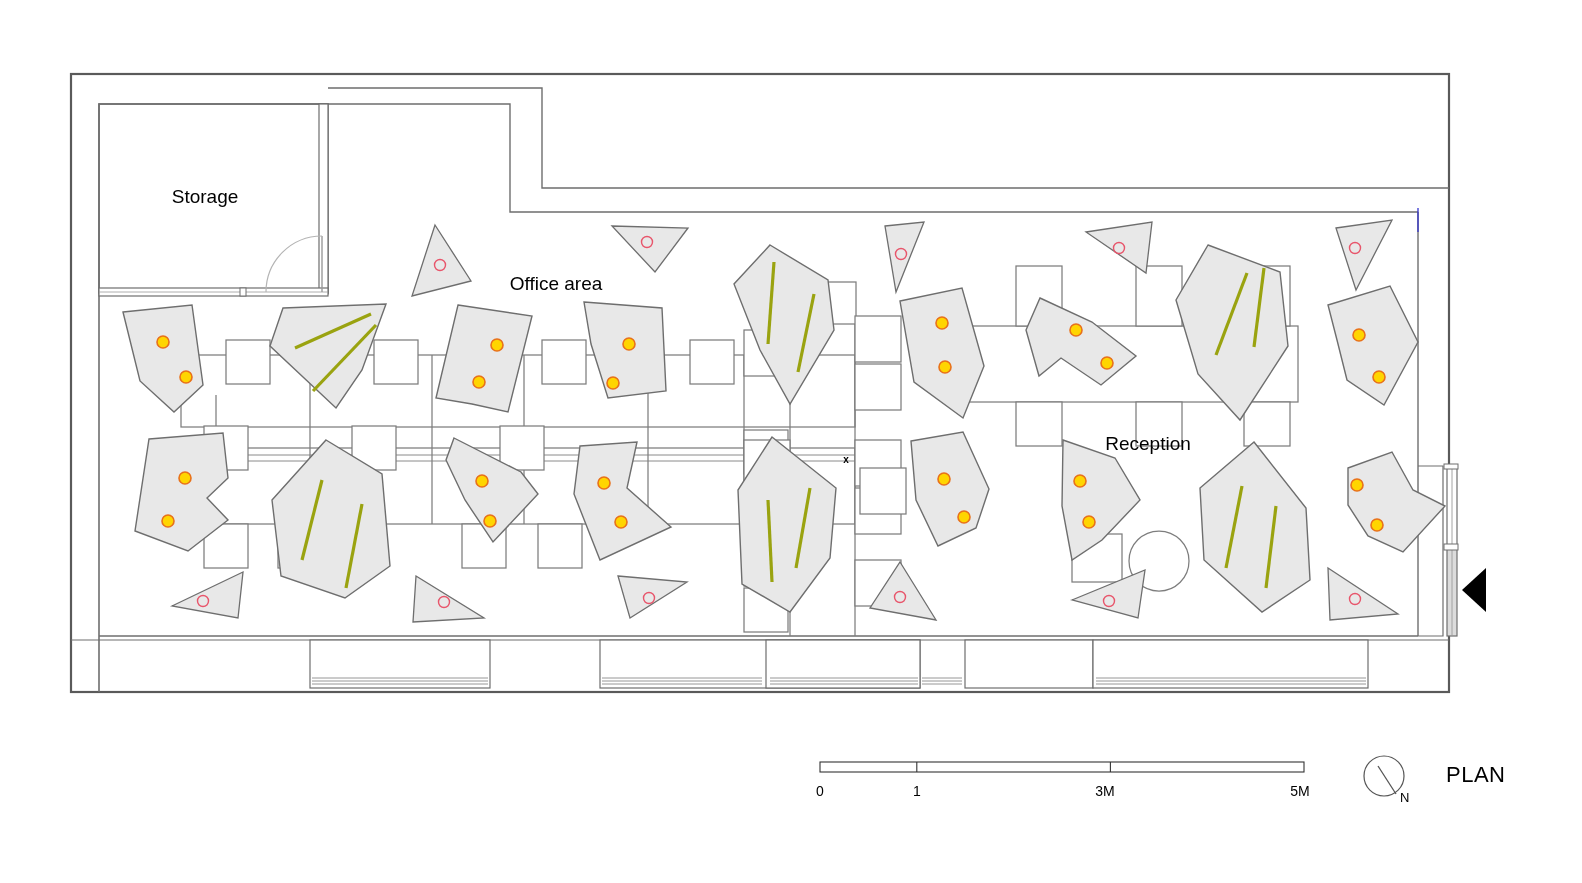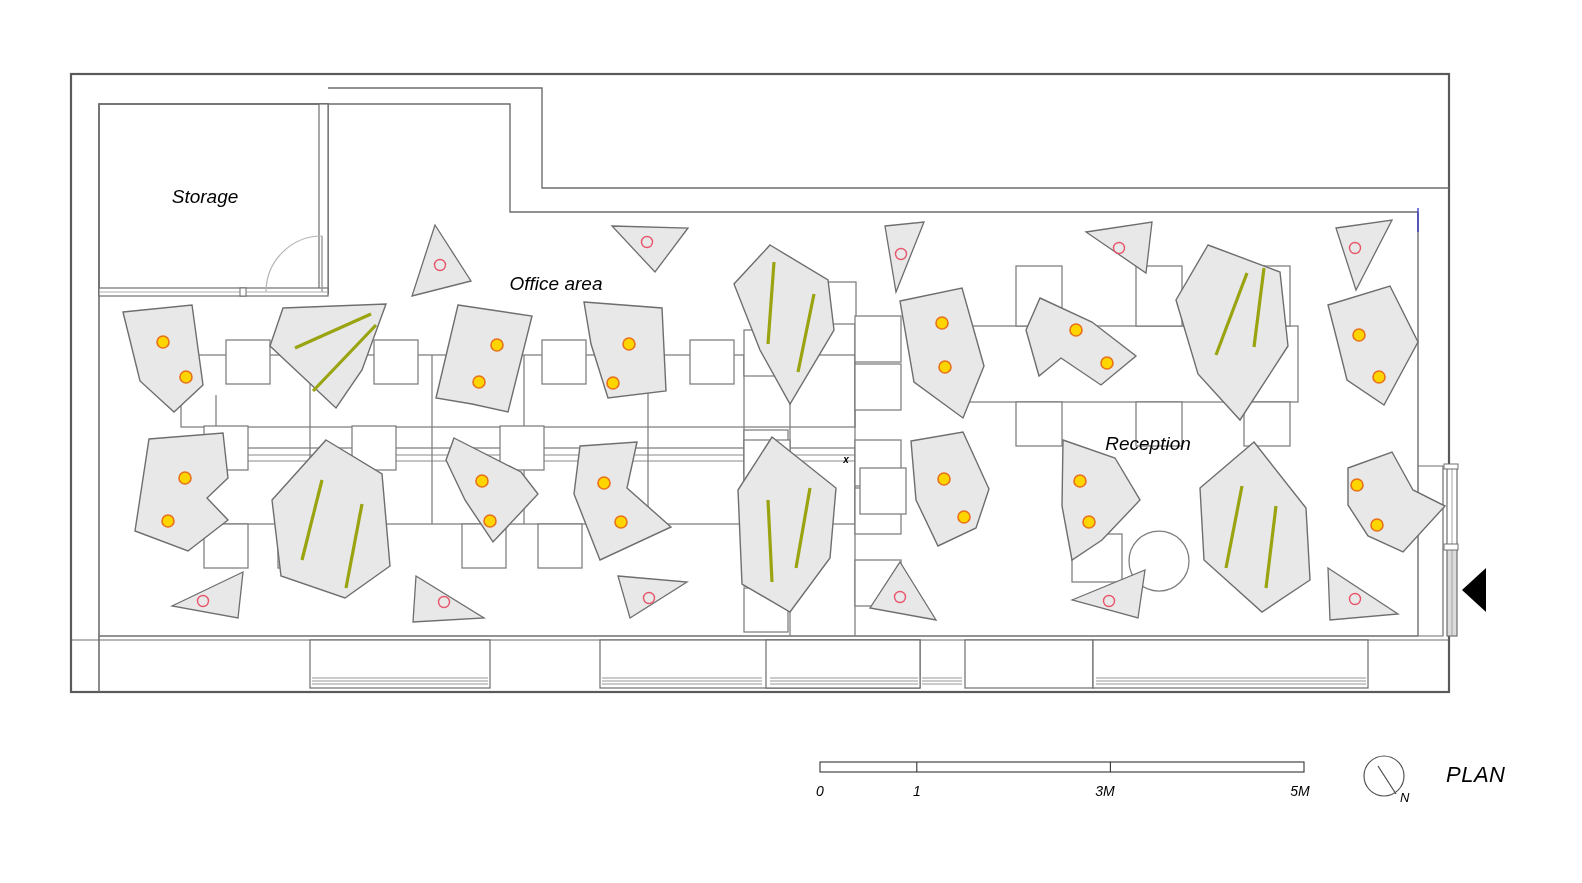--- a/index.html
+++ b/index.html
@@ -13,21 +13,20 @@
     height: 883px;
     font-family: "Liberation Sans", sans-serif;
     overflow: hidden;
     position: relative;
   }
   #plan-root {
     position: absolute;
     left: 0; top: 0;
     width: 1582px;
     height: 883px;
-    font-style: italic;
   }
   svg.plan-canvas {
     display: block;
     width: 1582px;
     height: 883px;
     background: #ffffff;
   }
   text {
     font-family: "Liberation Sans", sans-serif;
     fill: #000000;

